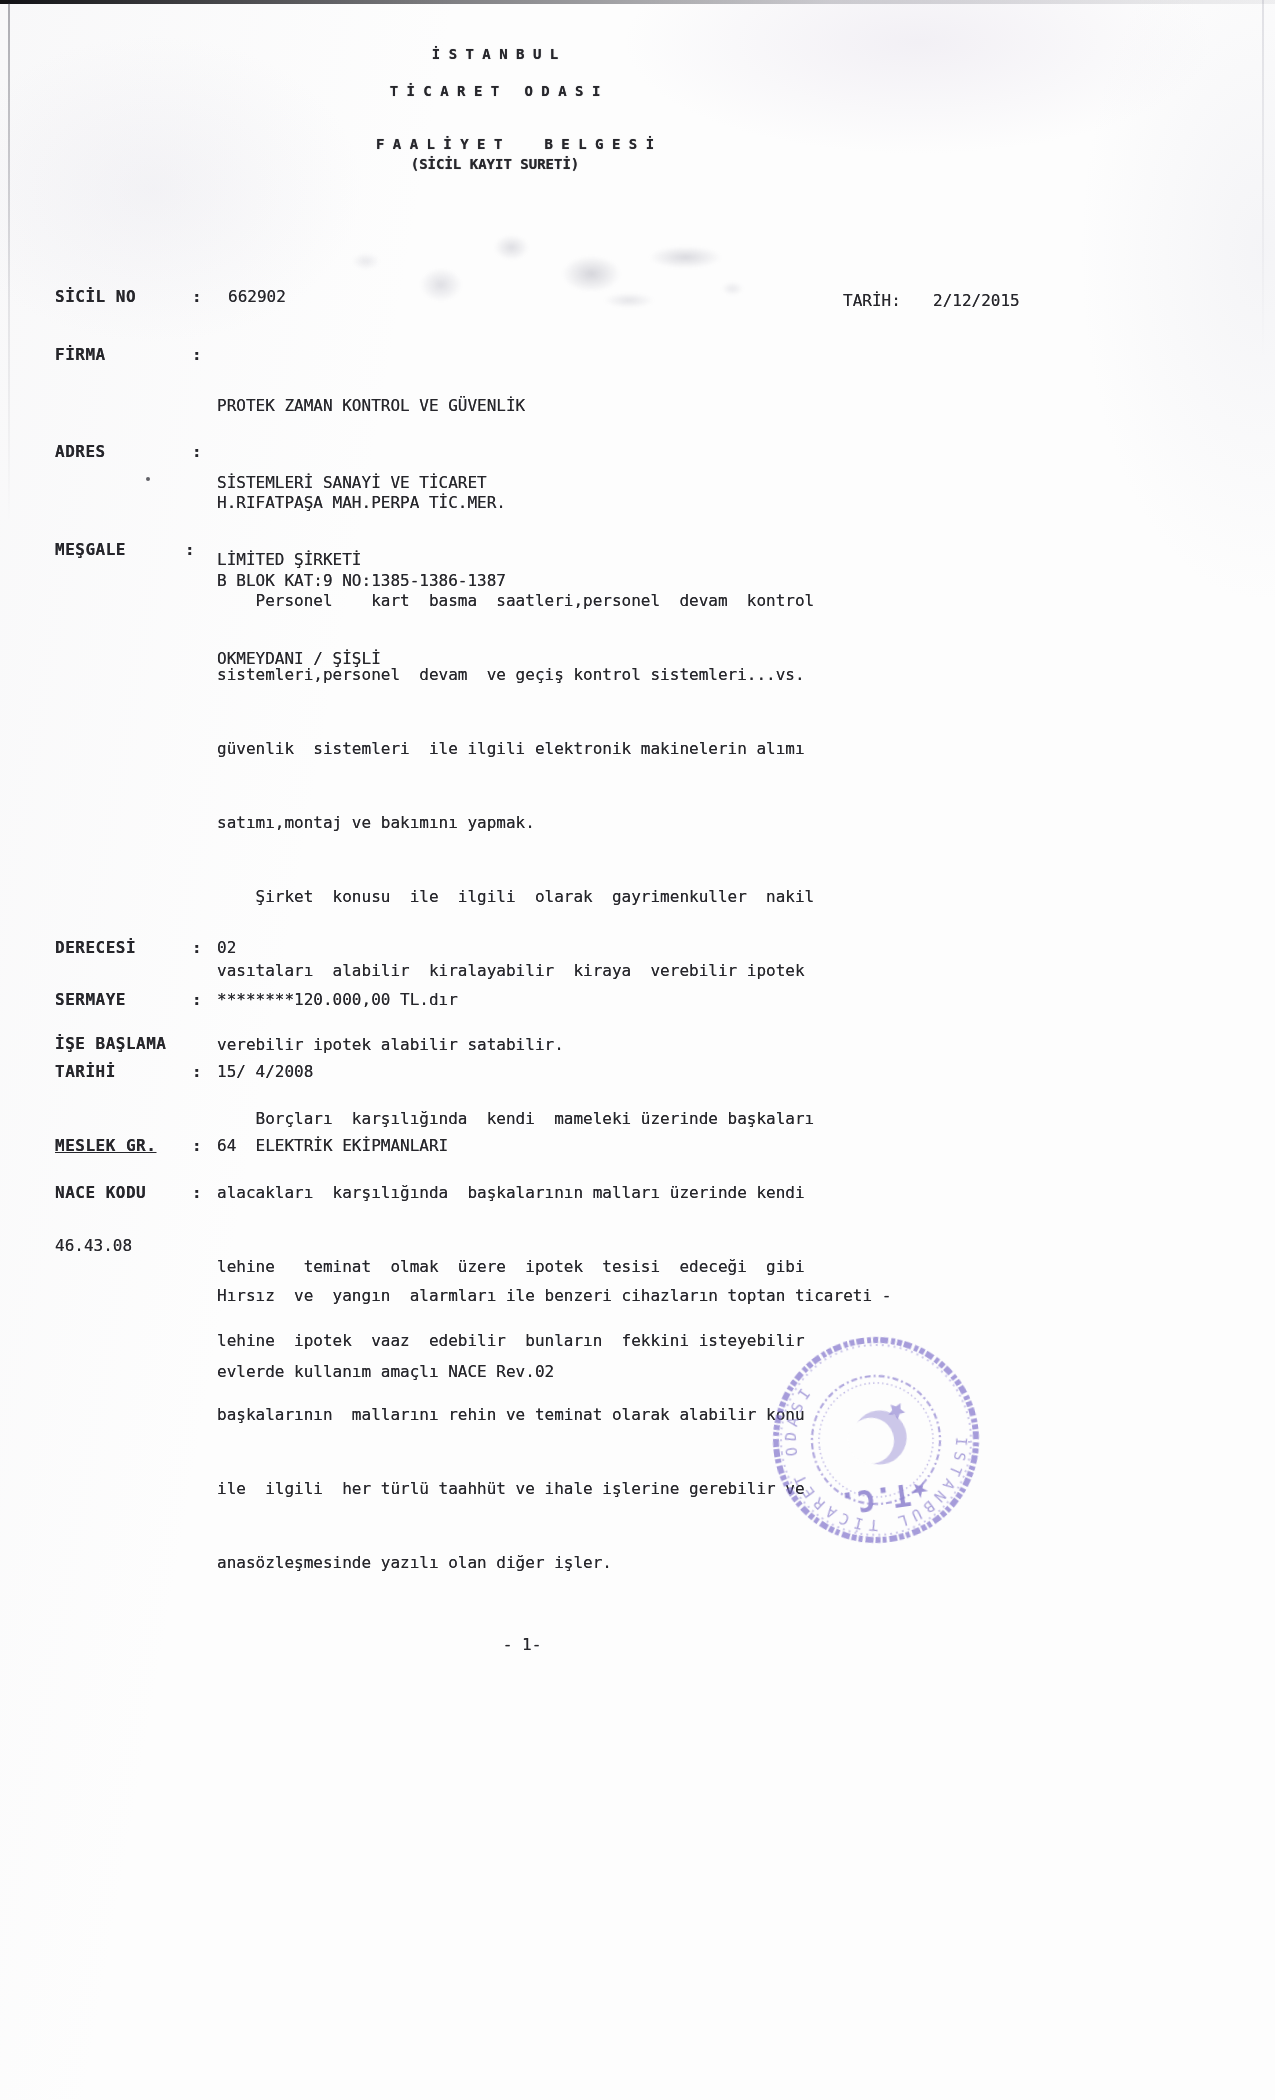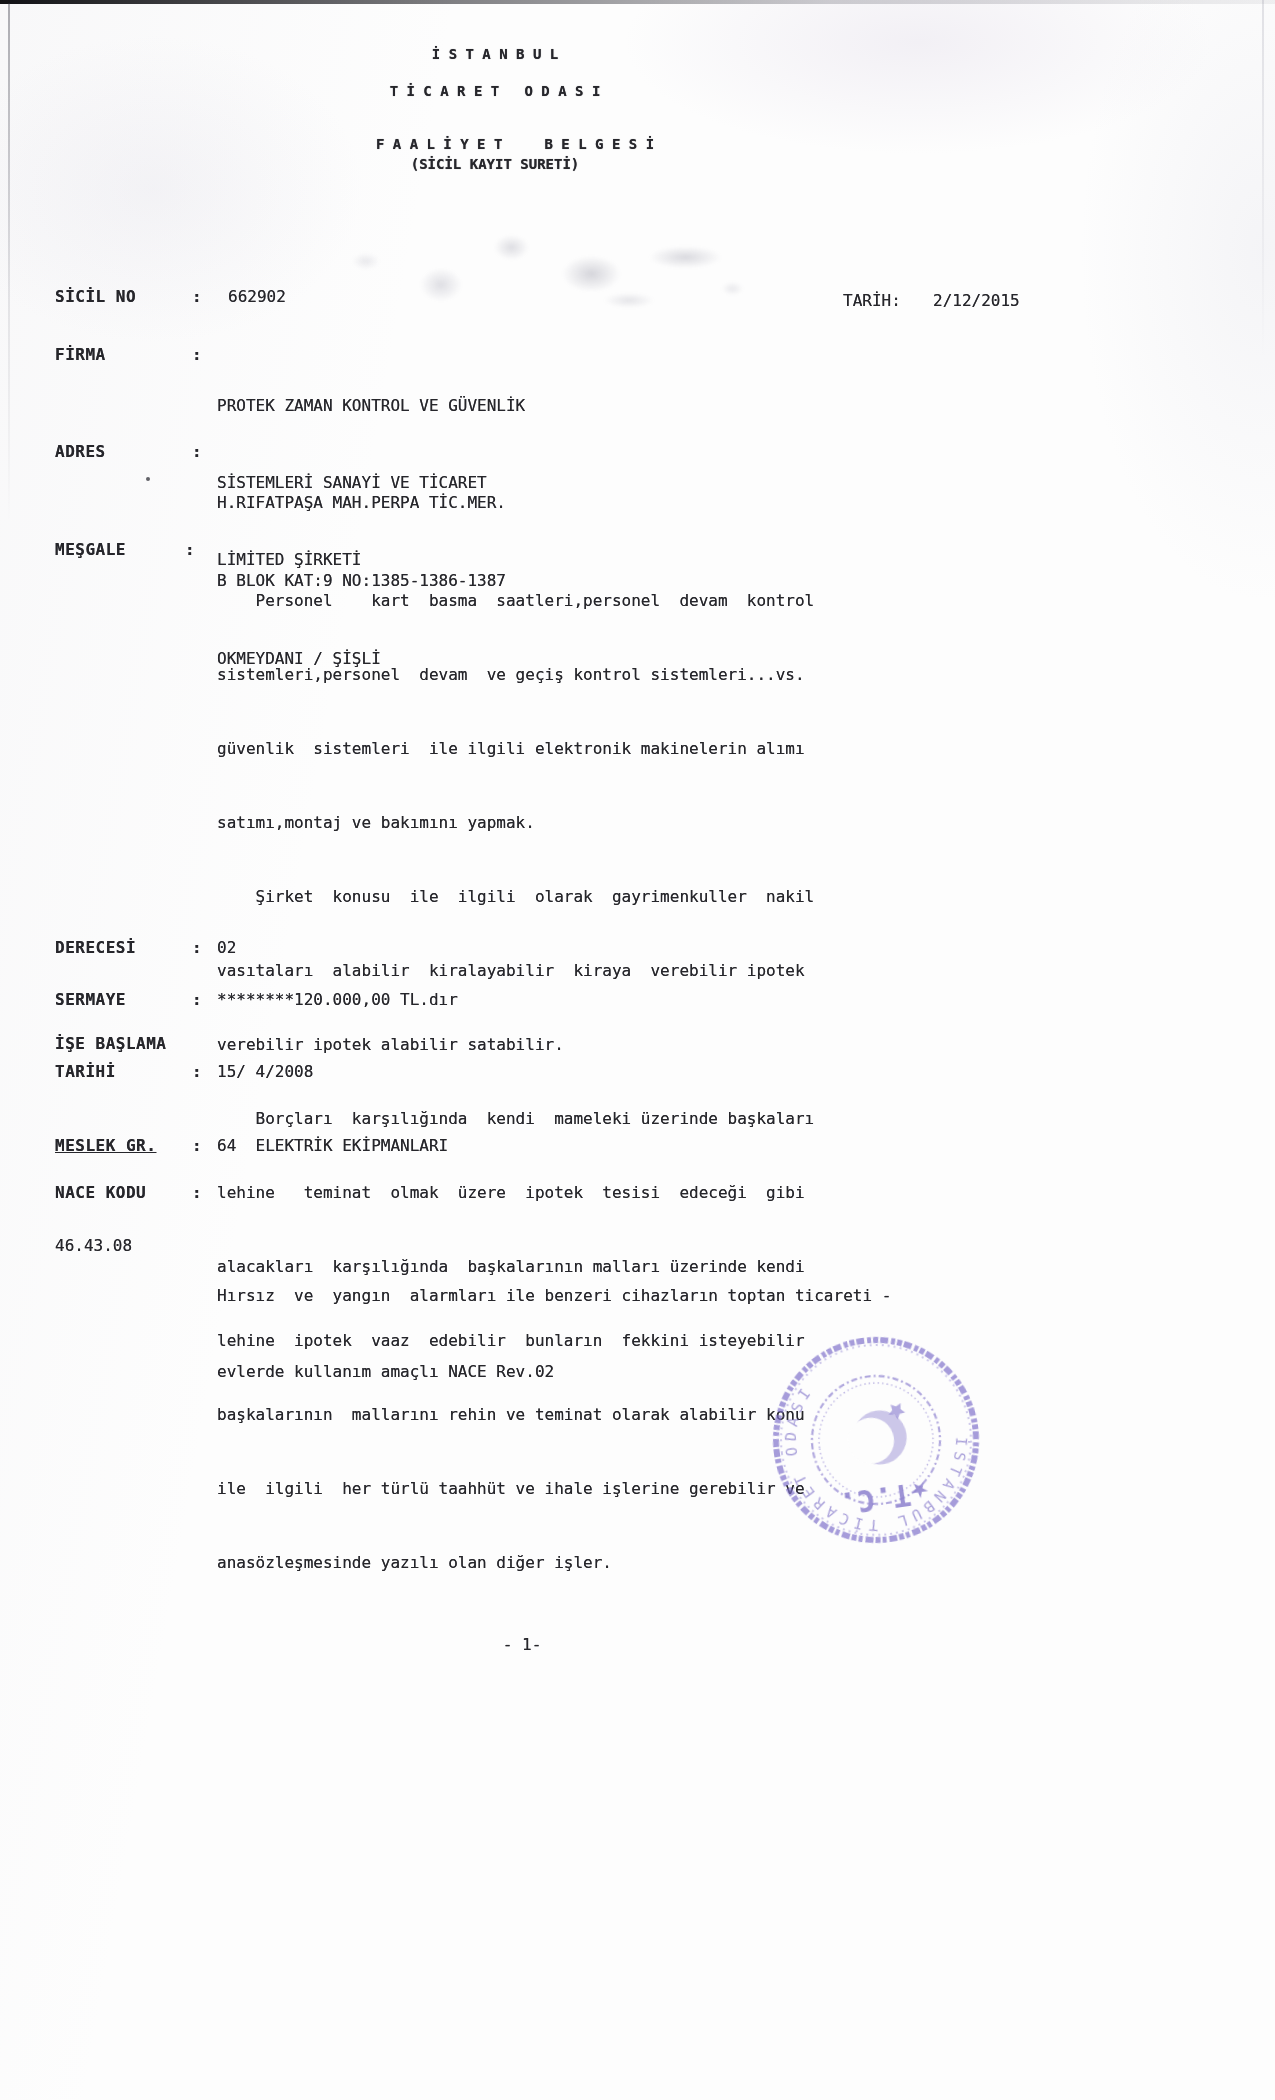--- a/index.html
+++ b/index.html
@@ -92,22 +92,22 @@
   <div class="abs txt lbl" style="left:185px;top:538px;">:</div>
   <div class="abs txt block mesgale-block" style="left:217px;top:540px;">
     <div>    Personel    kart  basma  saatleri,personel  devam  kontrol</div>
     <div>sistemleri,personel  devam  ve geçiş kontrol sistemleri...vs.</div>
     <div>güvenlik  sistemleri  ile ilgili elektronik makinelerin alımı</div>
     <div>satımı,montaj ve bakımını yapmak.</div>
     <div>    Şirket  konusu  ile  ilgili  olarak  gayrimenkuller  nakil</div>
     <div>vasıtaları  alabilir  kiralayabilir  kiraya  verebilir ipotek</div>
     <div>verebilir ipotek alabilir satabilir.</div>
     <div>    Borçları  karşılığında  kendi  mameleki üzerinde başkaları</div>
+    <div>alacakları  karşılığında  başkalarının malları üzerinde kendi</div>
     <div>lehine   teminat  olmak  üzere  ipotek  tesisi  edeceği  gibi</div>
-    <div>alacakları  karşılığında  başkalarının malları üzerinde kendi</div>
     <div>lehine  ipotek  vaaz  edebilir  bunların  fekkini isteyebilir</div>
     <div>başkalarının  mallarını rehin ve teminat olarak alabilir konu</div>
     <div>ile  ilgili  her türlü taahhüt ve ihale işlerine gerebilir ve</div>
     <div>anasözleşmesinde yazılı olan diğer işler.</div>
   </div>
 
   <div class="abs txt lbl" style="left:55px;top:936px;">DERECESİ</div>
   <div class="abs txt lbl" style="left:192px;top:936px;">:</div>
   <div class="abs txt" style="left:217px;top:936px;">02</div>
 

